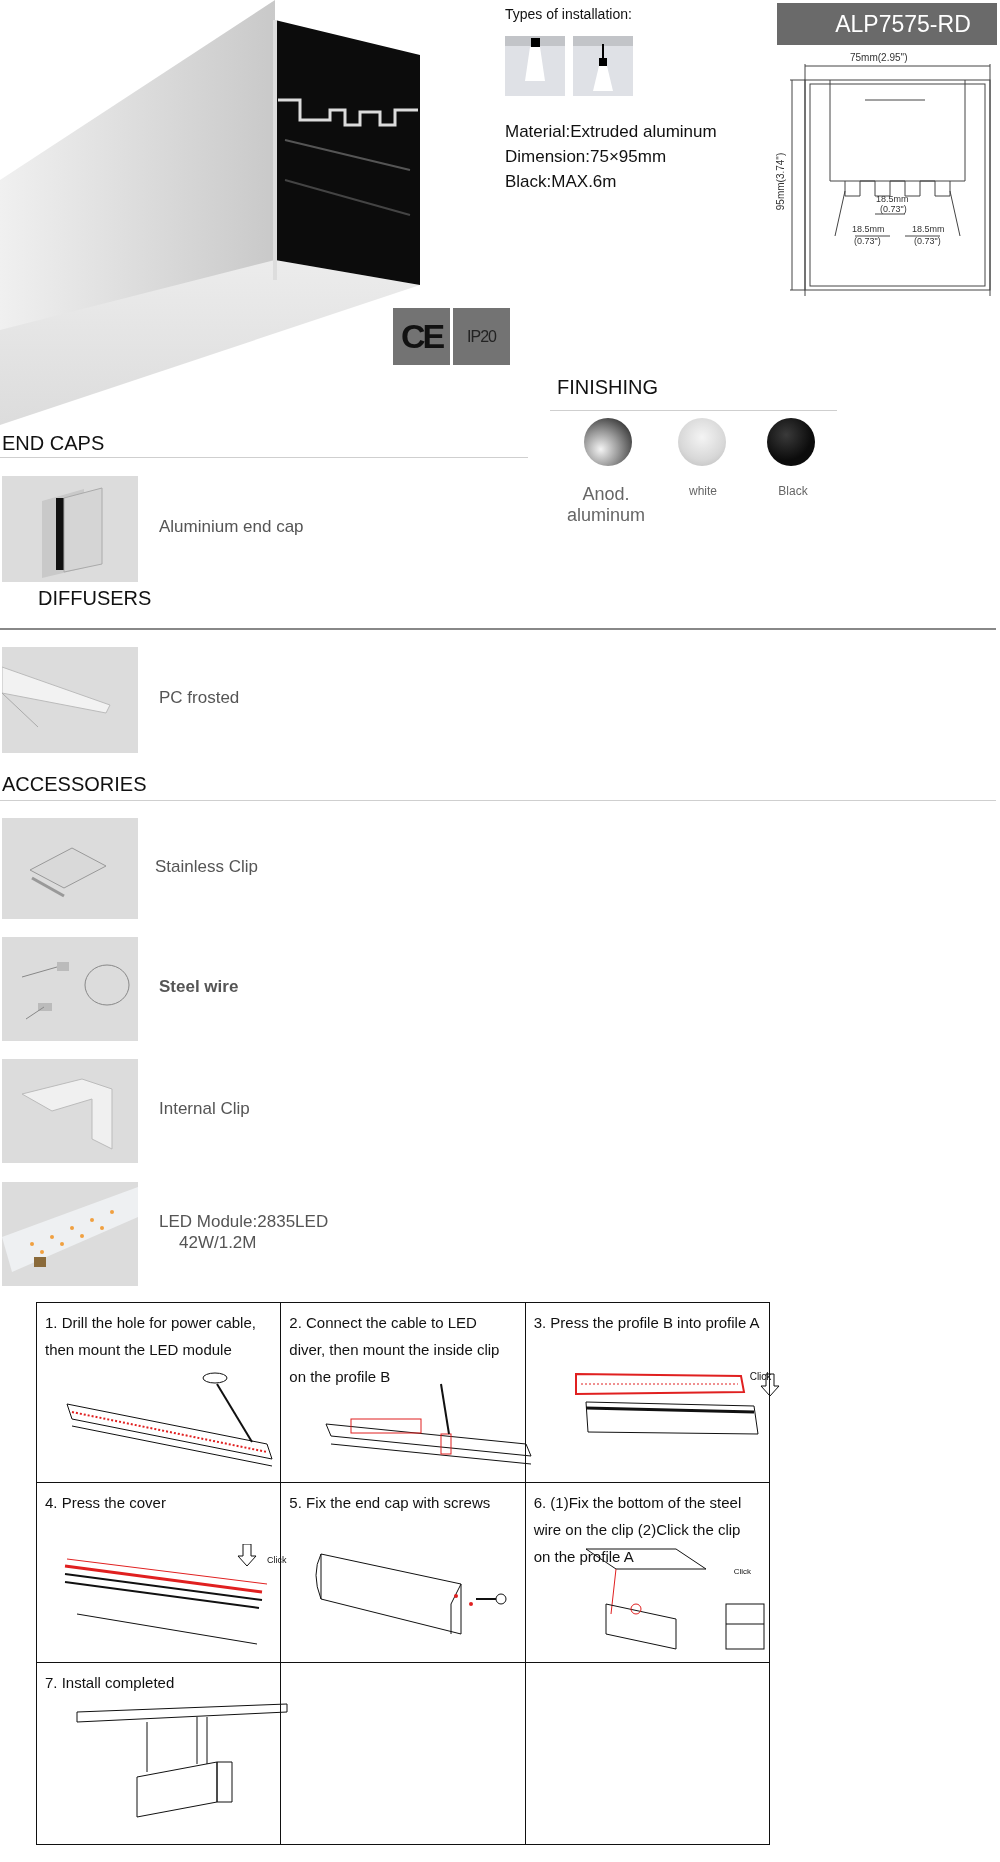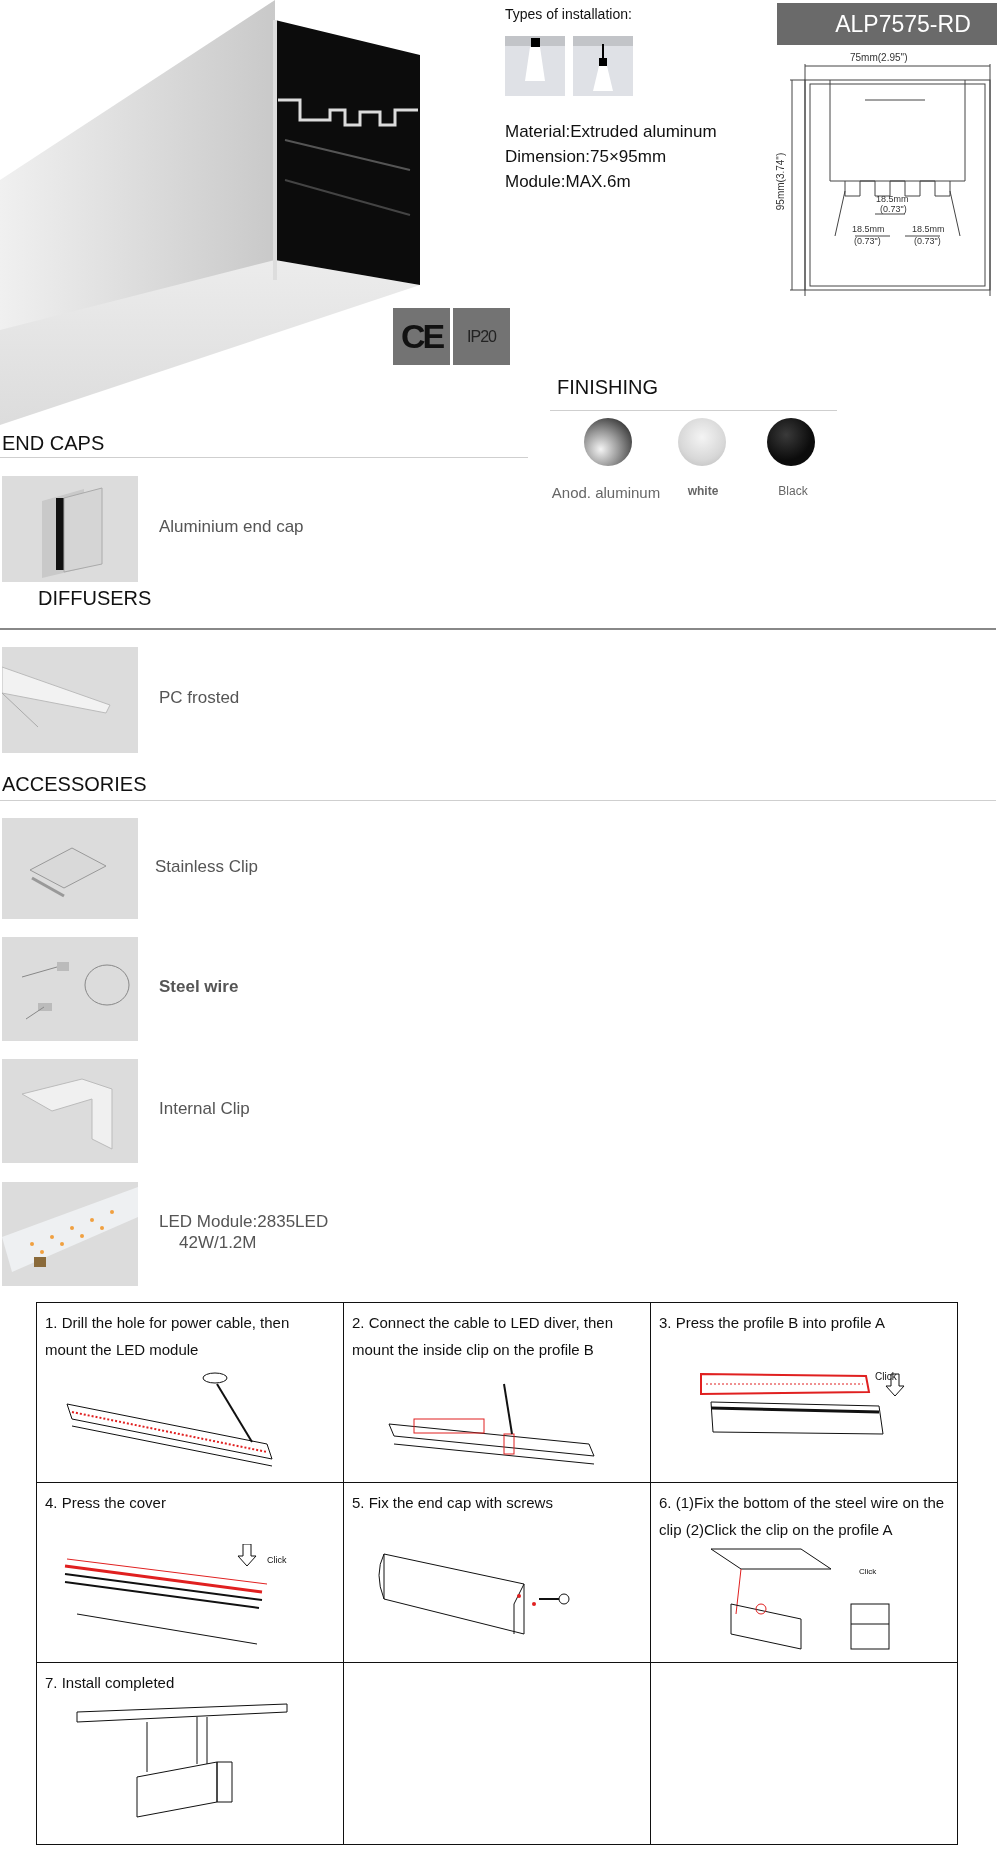--- a/index.html
+++ b/index.html
@@ -31,21 +31,21 @@
   .swatch { position: absolute; top: 418px; width: 48px; height: 48px; border-radius: 50%; }
   .swatch-label { position: absolute; top: 484px; font-size: 12px; color: #666; width: 120px; text-align: center; }
 
   
   .sec-title { left: 2px; font-size: 20px; color: #111; }
   .sec-rule { left: 0; height: 1px; background: #cfcfcf; }
   .thumb { left: 2px; width: 136px; background: #dcdcdc; overflow: hidden; }
   .item-label { font-size: 17px; color: #555; }
 
   
-  table.steps { position: absolute; left: 36px; top: 1302px; width: 922px; border-collapse: collapse; table-layout: fixed; }
+  table.steps { position: absolute; left: 36px; top: 1302px; width: 734px; border-collapse: collapse; table-layout: fixed; }
   table.steps td { border: 1.5px solid #111; vertical-align: top; height: 180px; padding: 6px 8px; font-size: 15px; line-height: 27px; color: #111; position: relative; }
   table.steps tr.last td { height: 182px; }
   .step-fig { position: absolute; left: 0; right: 0; bottom: 8px; height: 110px; }
 </style>
 </head>
 <body>
 
 <svg id="hero" class="abs" viewBox="0 0 520 425">
   <defs>
     <linearGradient id="gSide" x1="0" y1="0" x2="1" y2="0">
@@ -79,21 +79,21 @@
   <div class="ceil"></div>
   <svg width="60" height="60" style="position:absolute;left:0;top:0">
     <line x1="30" y1="8" x2="30" y2="22" stroke="#000" stroke-width="2"></line>
     <rect x="26" y="22" width="8" height="8" fill="#000"></rect>
     <polygon points="26,30 34,30 40,55 20,55" fill="#fff"></polygon>
   </svg>
 </div>
 
 <div class="abs spec" style="top:122px;">Material:Extruded aluminum</div>
 <div class="abs spec" style="top:147px;">Dimension:75×95mm</div>
-<div class="abs spec" style="top:172px;">Module:MAX.6m</div>
+<div class="abs spec" style="top:172px;">Black:MAX.6m</div>
 
 <div class="abs model">ALP7575-RD</div>
 
 <div id="section-drawing" class="abs">
   <svg width="210" height="250" viewBox="0 0 210 250" style="position:absolute;left:0;top:0">
     <g fill="none" stroke="#444" stroke-width="1">
       <line x1="15" y1="18" x2="15" y2="250"></line>
       <line x1="200" y1="18" x2="200" y2="250"></line>
       <line x1="15" y1="20" x2="200" y2="20"></line>
       <rect x="15" y="34" width="185" height="210"></rect>
@@ -120,23 +120,23 @@
   <div style="position:absolute;left:122px;top:178px;font-size:9px;color:#333;">18.5mm</div>
   <div style="position:absolute;left:124px;top:190px;font-size:9px;color:#333;">(0.73")</div>
 </div>
 
 <div class="abs cert ce">CE</div>
 <div class="abs cert ip">IP20</div>
 
 <div class="abs finishing-title">FINISHING</div>
 <div class="abs finishing-rule"></div>
 <div class="swatch" style="left:584px;background:radial-gradient(circle at 35% 65%, #f4f4f4 0%, #9a9a9a 40%, #3a3a3a 80%);"></div>
-<div class="swatch-label" style="left:546px;font-size:15px;">Anod. aluminum</div>
+<div class="swatch-label" style="left:546px;font-size:18px;">Anod. aluminum</div>
 <div class="swatch" style="left:678px;background:radial-gradient(circle at 50% 40%, #f4f4f4 0%, #d8d8d8 60%, #b8b8b8 100%);"></div>
-<div class="swatch-label" style="left:643px;font-weight:bold;">white</div>
+<div class="swatch-label" style="left:643px;">white</div>
 <div class="swatch" style="left:767px;background:radial-gradient(circle at 40% 35%, #3a3a3a 0%, #0c0c0c 60%);"></div>
 <div class="swatch-label" style="left:733px;">Black</div>
 
 <div class="abs sec-title" style="top:432px;">END CAPS</div>
 <div class="abs sec-rule" style="top:457px;width:528px;"></div>
 <div class="abs thumb" style="top:476px;height:106px;">
   <svg width="136" height="106">
       <polygon points="40,25 82,13 82,92 40,102" fill="#c9c9c9"></polygon>
       <rect x="54" y="22" width="8" height="72" fill="#111"></rect>
       <polygon points="62,22 100,12 100,88 62,96" fill="#d5d5d5" stroke="#aaa"></polygon>

